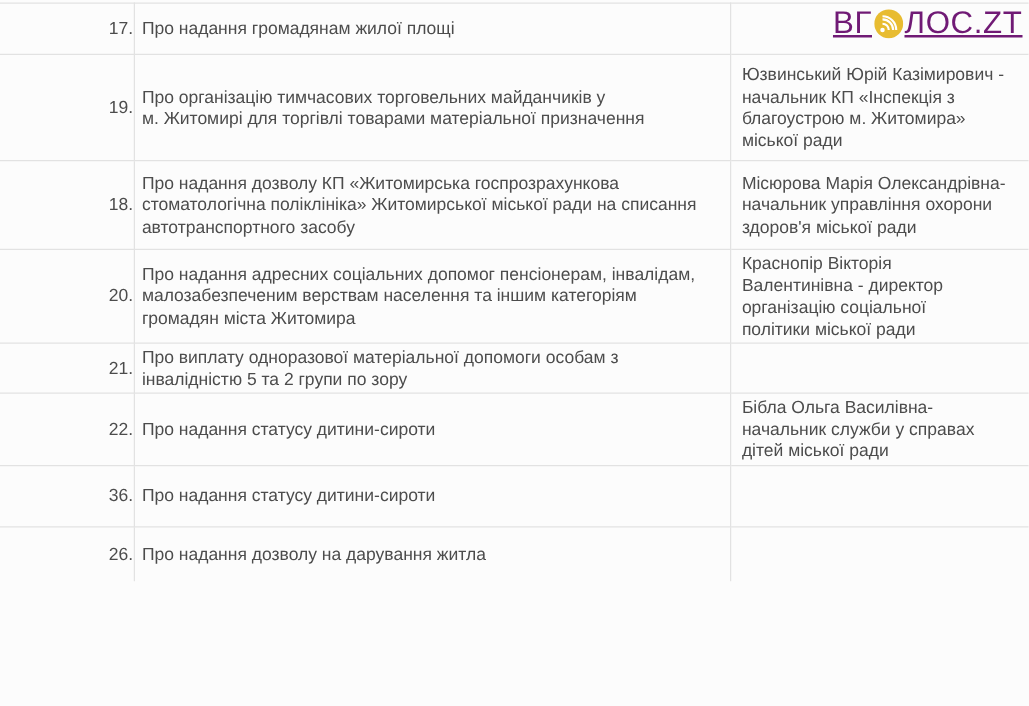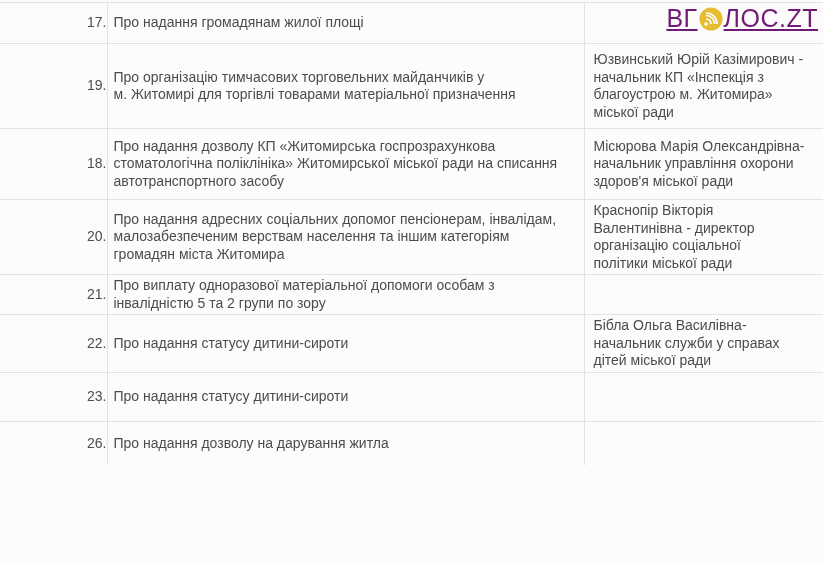--- a/index.html
+++ b/index.html
@@ -116,21 +116,21 @@
 
   <tr>
     <td class="num">22.</td>
     <td class="desc">Про надання статусу дитини-сироти</td>
     <td class="person">Бібла Ольга Василівна-
 начальник служби у справах
 дітей міської ради</td>
   </tr>
 
   <tr>
-    <td class="num">23.</td>
+    <td class="num">36.</td>
     <td class="desc">Про надання статусу дитини-сироти</td>
     <td class="person"></td>
   </tr>
 
 
 
   <tr>
     <td class="num">26.</td>
     <td class="desc">Про надання дозволу на дарування житла</td>
     <td class="person"></td>

